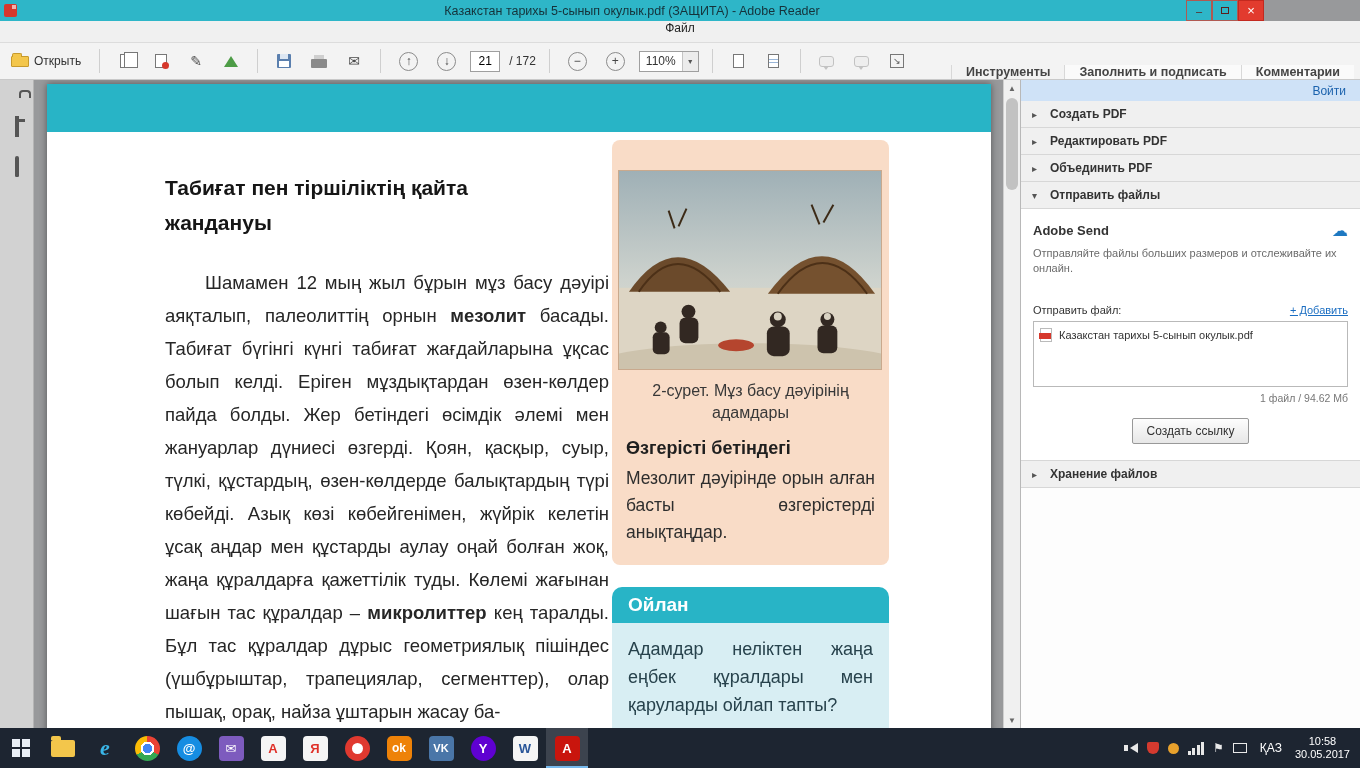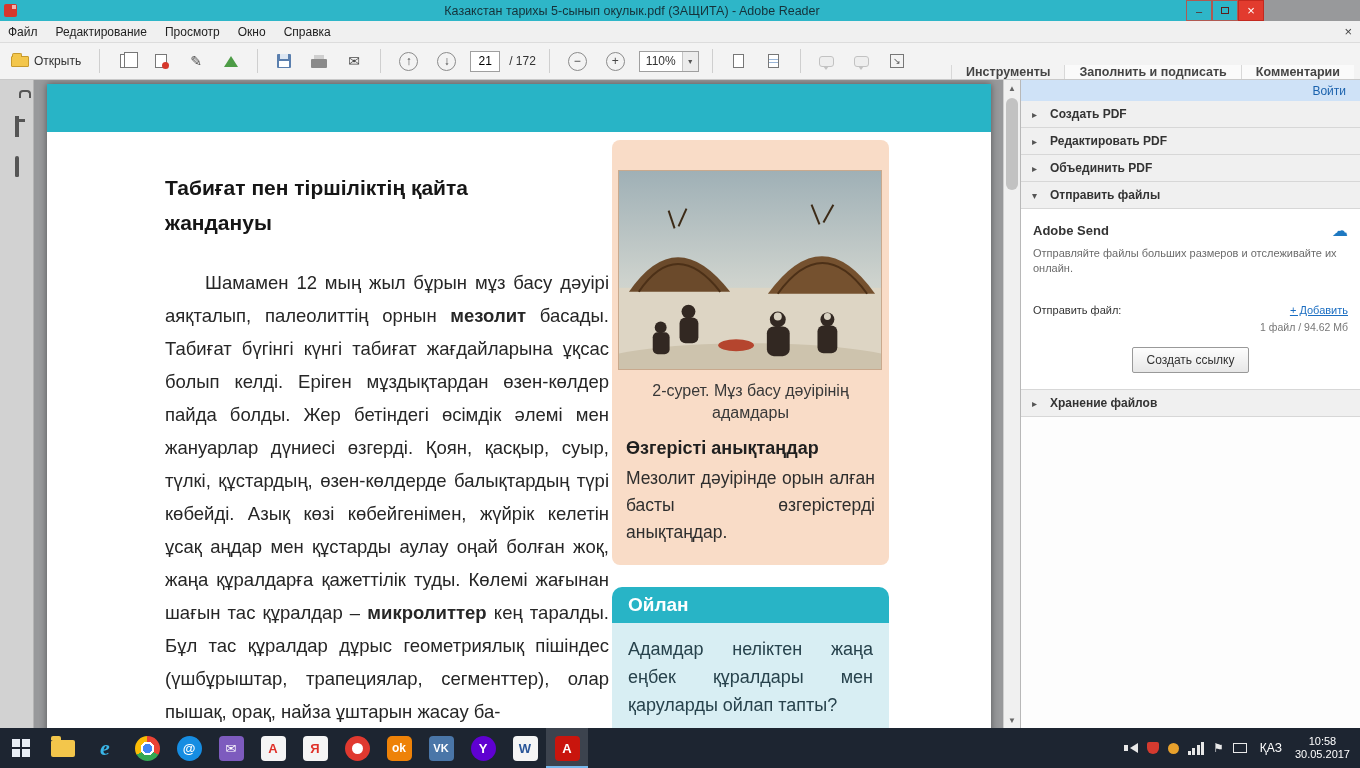--- a/index.html
+++ b/index.html
@@ -17,21 +17,21 @@
     color:#15323a; }
   .winbtns { margin-left:auto; display:flex; height:100%; }
   .winbtn { width:26px; height:100%; display:flex; align-items:center; justify-content:center;
     font-size:11px; color:#5c1f1c; border:1px solid #b05a52; background:#2eb6c8; }
   .winbtn.close { background:#e23b2e; color:#fff; border-color:#c3291f; font-size:13px; }
   .maxglyph { width:8px; height:7px; border:1.5px solid #5c1f1c; display:inline-block; }
 
   
   .menubar { position:absolute; top:21px; left:0; width:1360px; height:22px; background:#f0f0f0;
     border-bottom:1px solid #dcdcdc; display:flex; align-items:center; padding:0 8px; gap:18px;
-    font-size:12px; color:#222; }
+    font-size:12px; color:#222;flex-direction:column; }
   .menubar .mclose { margin-left:auto; color:#444; font-size:13px; }
 
   
   .toolbar { position:absolute; top:43px; left:0; width:1360px; height:37px; background:#f3f3f3;
     border-bottom:1px solid #c9c9c9; display:flex; align-items:center; padding:0 6px; gap:9px;
     font-size:12px; color:#333; }
   .tsep { width:1px; height:24px; background:#cfcfcf; margin:0 4px; }
   .tbtn { height:26px; min-width:26px; display:flex; align-items:center; justify-content:center;
     border:1px solid transparent; border-radius:2px; gap:5px; padding:0 4px; }
   .dim { opacity:.45; }
@@ -329,21 +329,21 @@
                   <rect x="34" y="163" width="17" height="22" rx="5"></rect>
               </g>
               <g fill="#d9d2c2">
                 <circle cx="160" cy="147" r="4"></circle>
                   <circle cx="210" cy="147" r="3.5"></circle>
               </g>
             </svg>
           </div>
           <div class="pink-inner">
             <div class="figcap">2-сурет. Мұз басу дәуірінің адамдары</div>
-            <div class="tasktitle">Өзгерісті анықтаңдар</div>
+            <div class="tasktitle">Өзгерісті бетіндегі</div>
             <div class="tasktext">Мезолит дәуірінде орын алған басты өзгерістерді анықтаңдар.</div>
           </div>
         </div>
 
         <div class="think">
           <div class="think-h">Ойлан</div>
           <div class="think-b">Адамдар неліктен жаңа еңбек құралдары мен қаруларды ойлап тапты?</div>
         </div>
       </div>
     </div>
@@ -379,20 +379,26 @@
     <div class="send">
       <div class="trow">
         <span class="sendtitle">Adobe Send</span>
         <span class="cloudic">☁</span>
       </div>
       <div class="desc">Отправляйте файлы больших размеров и отслеживайте их онлайн.</div>
       <div class="filerow">
         <span class="filelabel">Отправить файл:</span>
         <span class="addlink">+ Добавить</span>
       </div>
+      <div class="filebox">
+        <div class="fileitem">
+          <span class="pdf-ic"></span>
+          <span class="filename">Казакстан тарихы 5-сынып окулык.pdf</span>
+        </div>
+      </div>
       <div class="meta">1 файл / 94.62 Мб</div>
       <button class="createbtn">Создать ссылку</button>
     </div>
 
     <div class="sec">
       <span class="arr">▸</span>
       <span>Хранение файлов</span>
     </div>
     <div class="rest"></div>
   </div>

